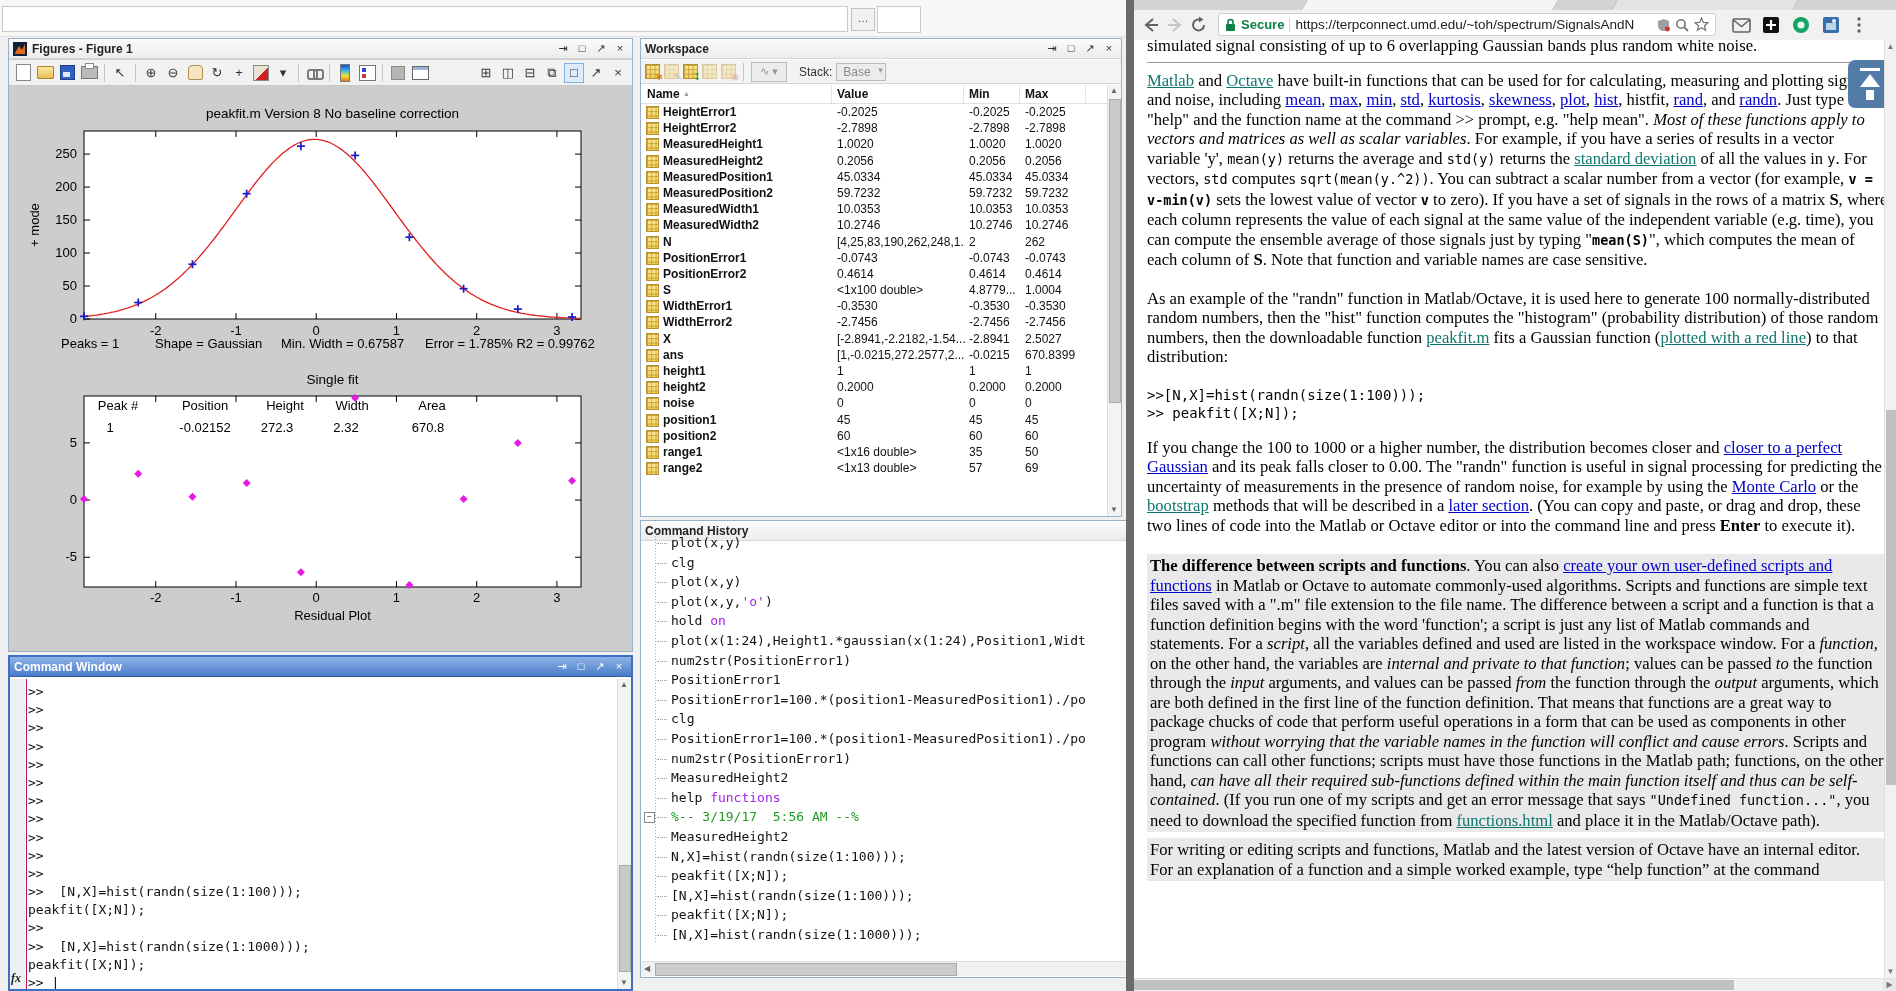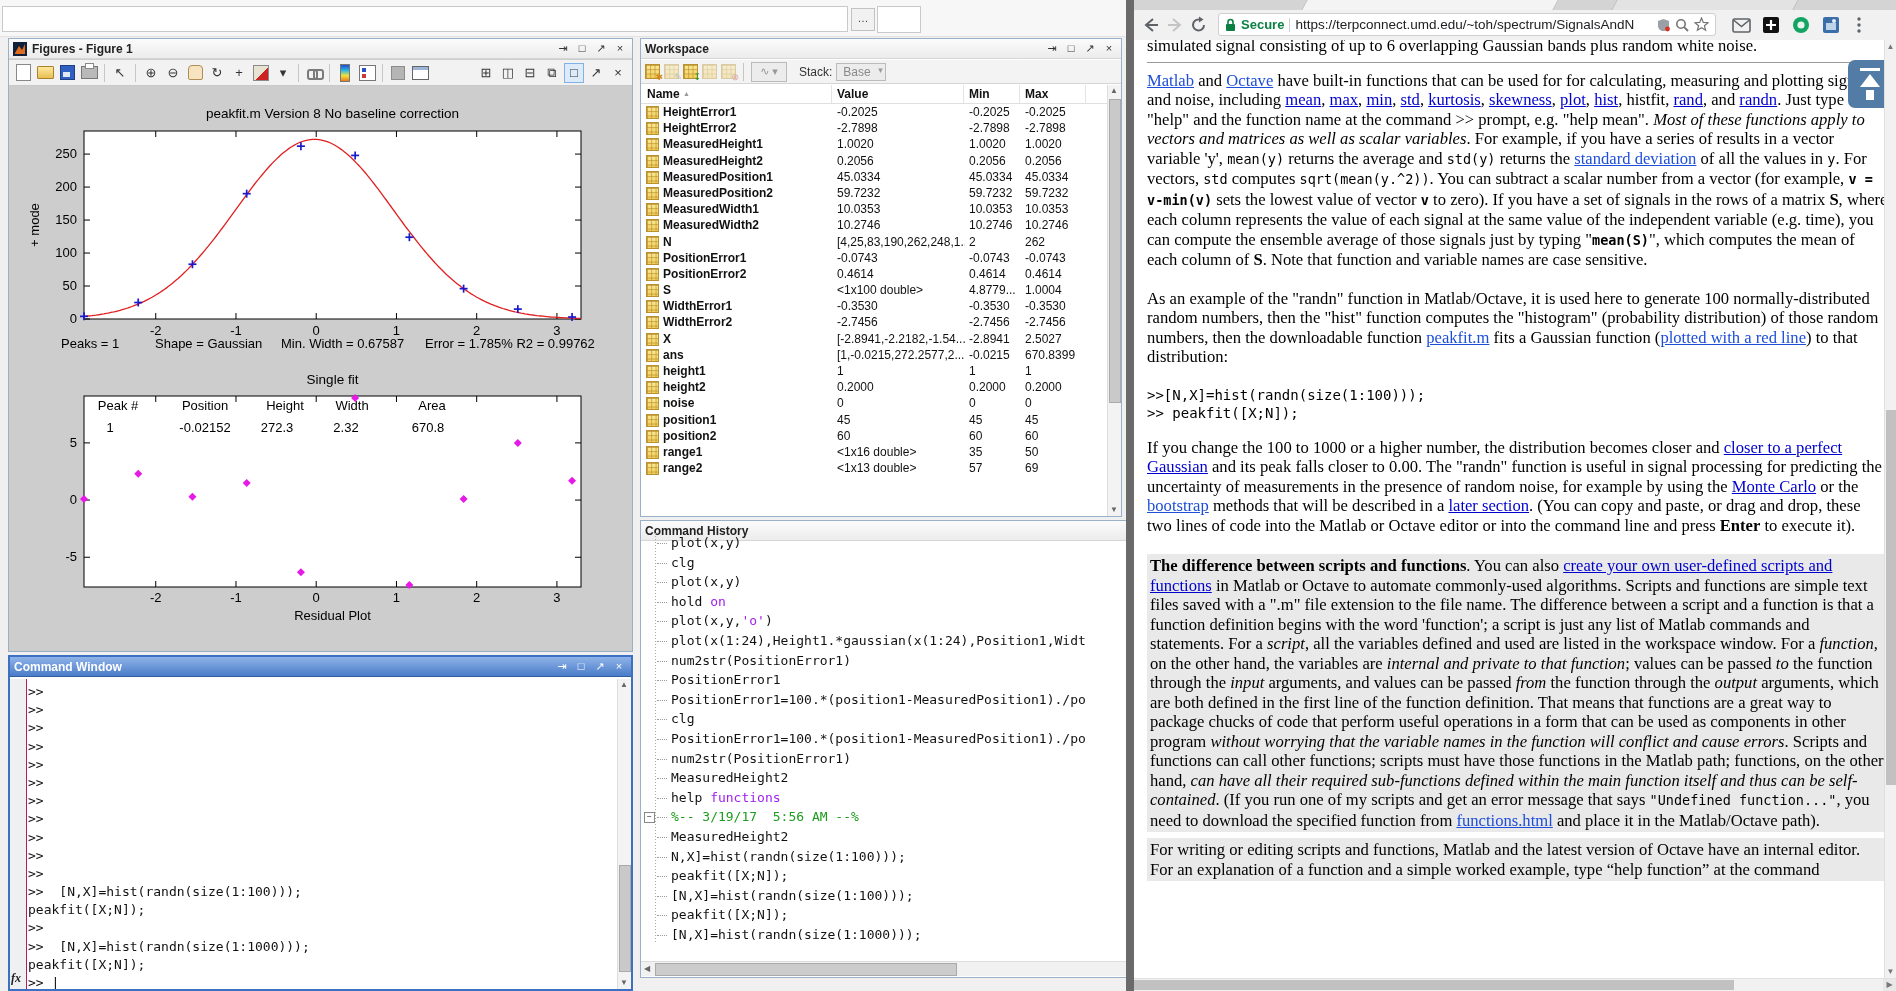--- a/index.html
+++ b/index.html
@@ -112,21 +112,21 @@
   .addr-sep{width:1px;height:14px;background:#d0d0d0;}
   #url-text{font-size:13.5px;color:#202124;white-space:nowrap;overflow:hidden;flex:1;}
   #page{left:0;top:40px;width:750px;height:938px;overflow:hidden;background:#fff;
     font-family:"Liberation Serif","DejaVu Serif",serif;font-size:16.6px;line-height:19.5px;color:#000;padding-left:10px;}
   #page .inner{padding:0 6px 0 3px;}
   #top-line{margin-top:-4px;}
   #page hr{border:none;border-top:1px solid #9a9a9a;margin:6px 0 8px 0;}
   .para{margin:0 0 19px 0;}
   .para.graybg{background:#e9e9e9;padding:2px 3px;margin-bottom:6px;}
   a.lnk{color:#0000cc;text-decoration:underline;cursor:pointer;}
-  a.lnk.visited{color:#1d4ed8;}
+  a.lnk.visited{color:#0f766e;}
   .code{font-family:"DejaVu Sans Mono","Liberation Mono",monospace;font-size:13.5px;}
   .code.b{font-weight:bold;}
   #code-block{font-family:"DejaVu Sans Mono","Liberation Mono",monospace;font-size:14px;line-height:18px;margin:14px 0 16px 0;}
   #scrolltop-btn{left:714px;top:60px;width:44px;height:48px;background:#527ba6;border-radius:7px;
     display:flex;flex-direction:column;align-items:center;justify-content:center;gap:3px;}
   #scrolltop-btn .bar{width:20px;height:3px;background:#fff;}
   #scrolltop-btn .arr{width:0;height:0;border-left:10px solid transparent;border-right:10px solid transparent;border-bottom:13px solid #fff;position:relative;}
   #scrolltop-btn .stem{width:8px;height:10px;background:#fff;}
   #br-vscroll{left:750px;top:40px;width:12px;height:938px;background:#f1f1f1;border-left:1px solid #e0e0e0;box-sizing:border-box;}
   #br-vthumb{position:absolute;left:1px;top:370px;width:10px;height:375px;background:#c1c1c1;}
@@ -595,22 +595,22 @@
           <span class="win-btn">⇥</span>
           <span class="win-btn">□</span>
           <span class="win-btn">↗</span>
           <span class="win-btn">×</span>
         </span>
     </div>
     <div id="ch-lines" class="abs">
         <div class="ch-line"><span>plot(x,y)</span></div>
         <div class="ch-line"><span>clg</span></div>
         <div class="ch-line"><span>plot(x,y)</span></div>
+        <div class="ch-line"><span>plot(x,y,</span><span class="ch-str">'o'</span><span>)</span></div>
         <div class="ch-line"><span>hold </span><span class="ch-str">on</span></div>
-        <div class="ch-line"><span>plot(x,y,</span><span class="ch-str">'o'</span><span>)</span></div>
         <div class="ch-line"><span>plot(x(1:24),Height1.*gaussian(x(1:24),Position1,Widt</span></div>
         <div class="ch-line"><span>num2str(PositionError1)</span></div>
         <div class="ch-line"><span>PositionError1</span></div>
         <div class="ch-line"><span>PositionError1=100.*(position1-MeasuredPosition1)./po</span></div>
         <div class="ch-line"><span>clg</span></div>
         <div class="ch-line"><span>PositionError1=100.*(position1-MeasuredPosition1)./po</span></div>
         <div class="ch-line"><span>num2str(PositionError1)</span></div>
         <div class="ch-line"><span>MeasuredHeight2</span></div>
         <div class="ch-line"><span>help </span><span class="ch-str">functions</span></div>
         <div class="ch-line"><span class="ch-collapser">−</span><span class="ch-comment">%-- 3/19/17  5:56 AM --%</span></div>

